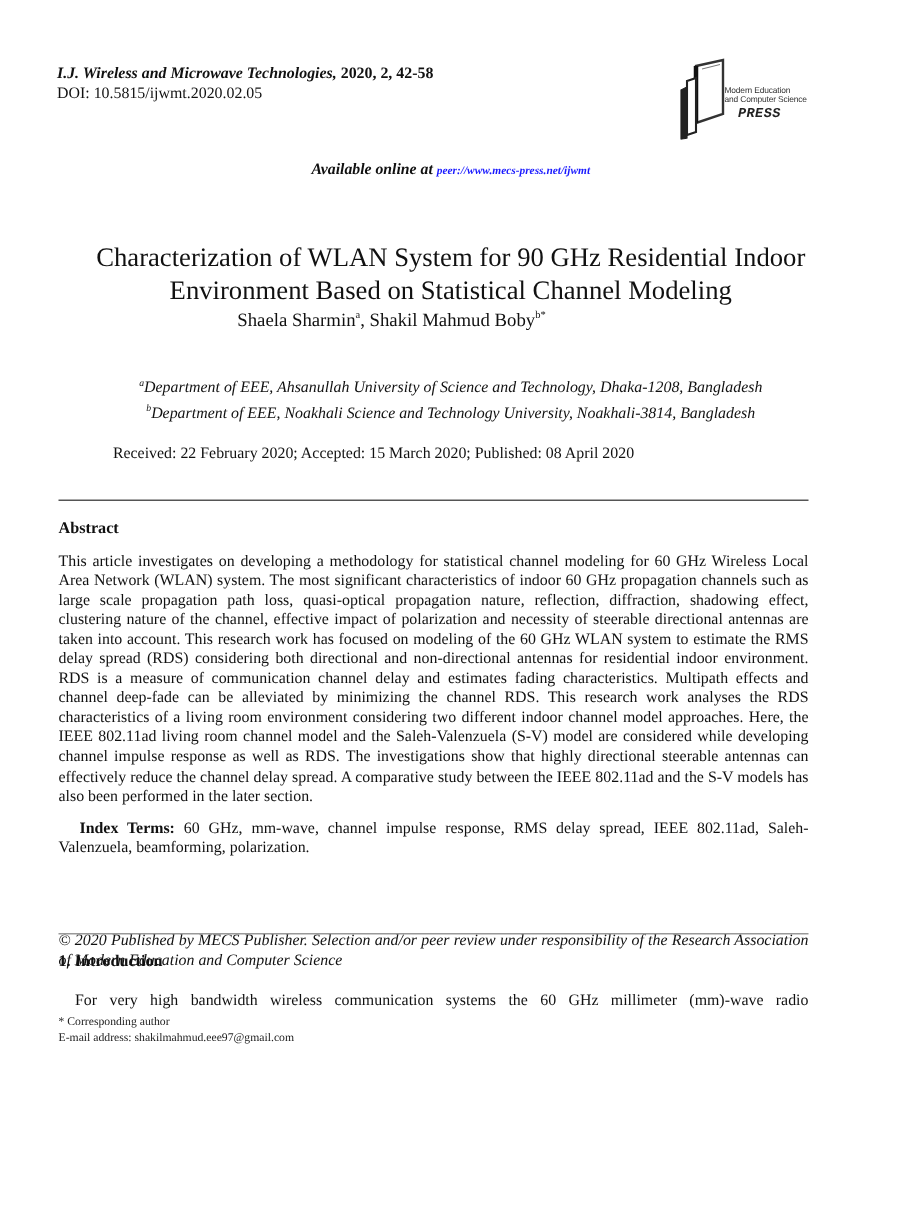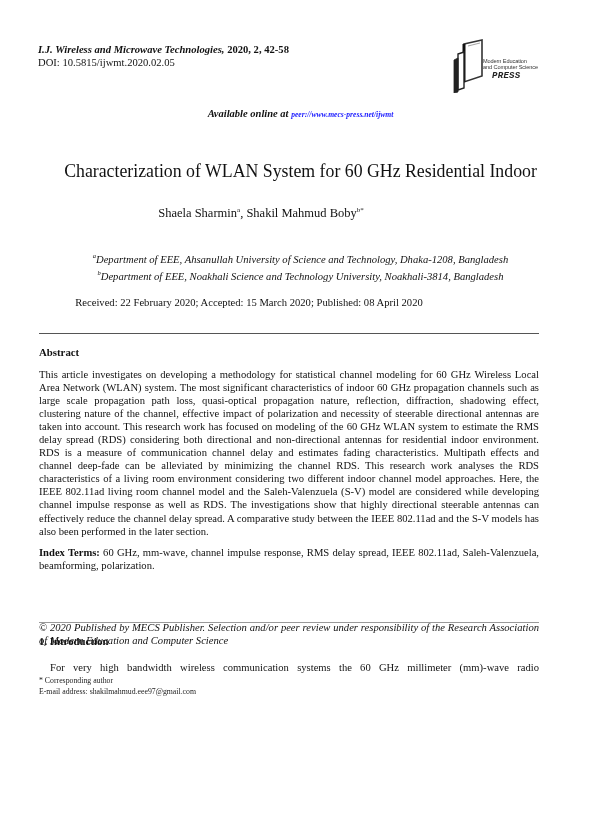--- a/index.html
+++ b/index.html
@@ -23,21 +23,21 @@
   .affil { left: 0; width: 601px; top: 249px; text-align: center; font-size: 10.6px; line-height: 13px; font-style: italic; }
   .affil sup { font-size: 6.5px; }
   .dates { left: 0; width: 498px; top: 297px; text-align: center; font-size: 10.6px; }
   .rule { left: 39px; width: 500px; height: 0; border-top: 1px solid #555; }
   .rule1 { top: 333px; }
   .rule2 { top: 622px; border-top-color: #999; }
   .h-abstract { left: 39px; top: 346px; font-size: 10.8px; font-weight: bold; text-align: right; }
   .body-text { left: 39px; width: 500px; font-size: 10.6px; line-height: 13.05px; text-align: justify; }
   .abstract { top: 368px; }
   .index { top: 546px; }
-  .index b { font-weight: bold; }
+  .index b { font-weight: bold; margin-left: 14px; }
   .copyright { top: 621px; font-style: italic; }
   .h-intro { left: 39px; top: 635px; font-size: 10.8px; font-weight: bold; }
   .intro { top: 661px; text-align-last: justify; text-indent: 11px; }
   .footnote { left: 39px; top: 676px; font-size: 7.8px; line-height: 10.5px; color: #222; }
 </style>
 </head>
 <body>
 
 <div class="abs journal">
   <div class="j1"><span>I.J. Wireless and Microwave Technologies,</span><b> 2020, 2, 42-58</b></div>
@@ -57,21 +57,22 @@
     <div>and Computer Science</div>
   </div>
   <div class="logo-press">PRESS</div>
 </div>
 
 <div class="abs avail">
   <span>Available online at </span><a>peer://www.mecs-press.net/ijwmt</a>
 </div>
 
 <div class="abs title">
-  <div>Characterization of WLAN System for 60 GHz Residential Indoor</div>
+  <div>Characterization of WLAN System for 90 GHz Residential Indoor</div>
+  <div>Environment Based on Statistical Channel Modeling</div>
 </div>
 
 <div class="abs authors">
   <span>Shaela Sharmin</span><sup>a</sup><span>, </span><span>Shakil Mahmud Boby</span><sup>b*</sup>
 </div>
 
 <div class="abs affil">
   <div><sup>a</sup><span>Department of EEE, Ahsanullah University of Science and Technology, Dhaka-1208, Bangladesh</span></div>
   <div><sup>b</sup><span>Department of EEE, Noakhali  Science and Technology University, Noakhali-3814, Bangladesh</span></div>
 </div>

